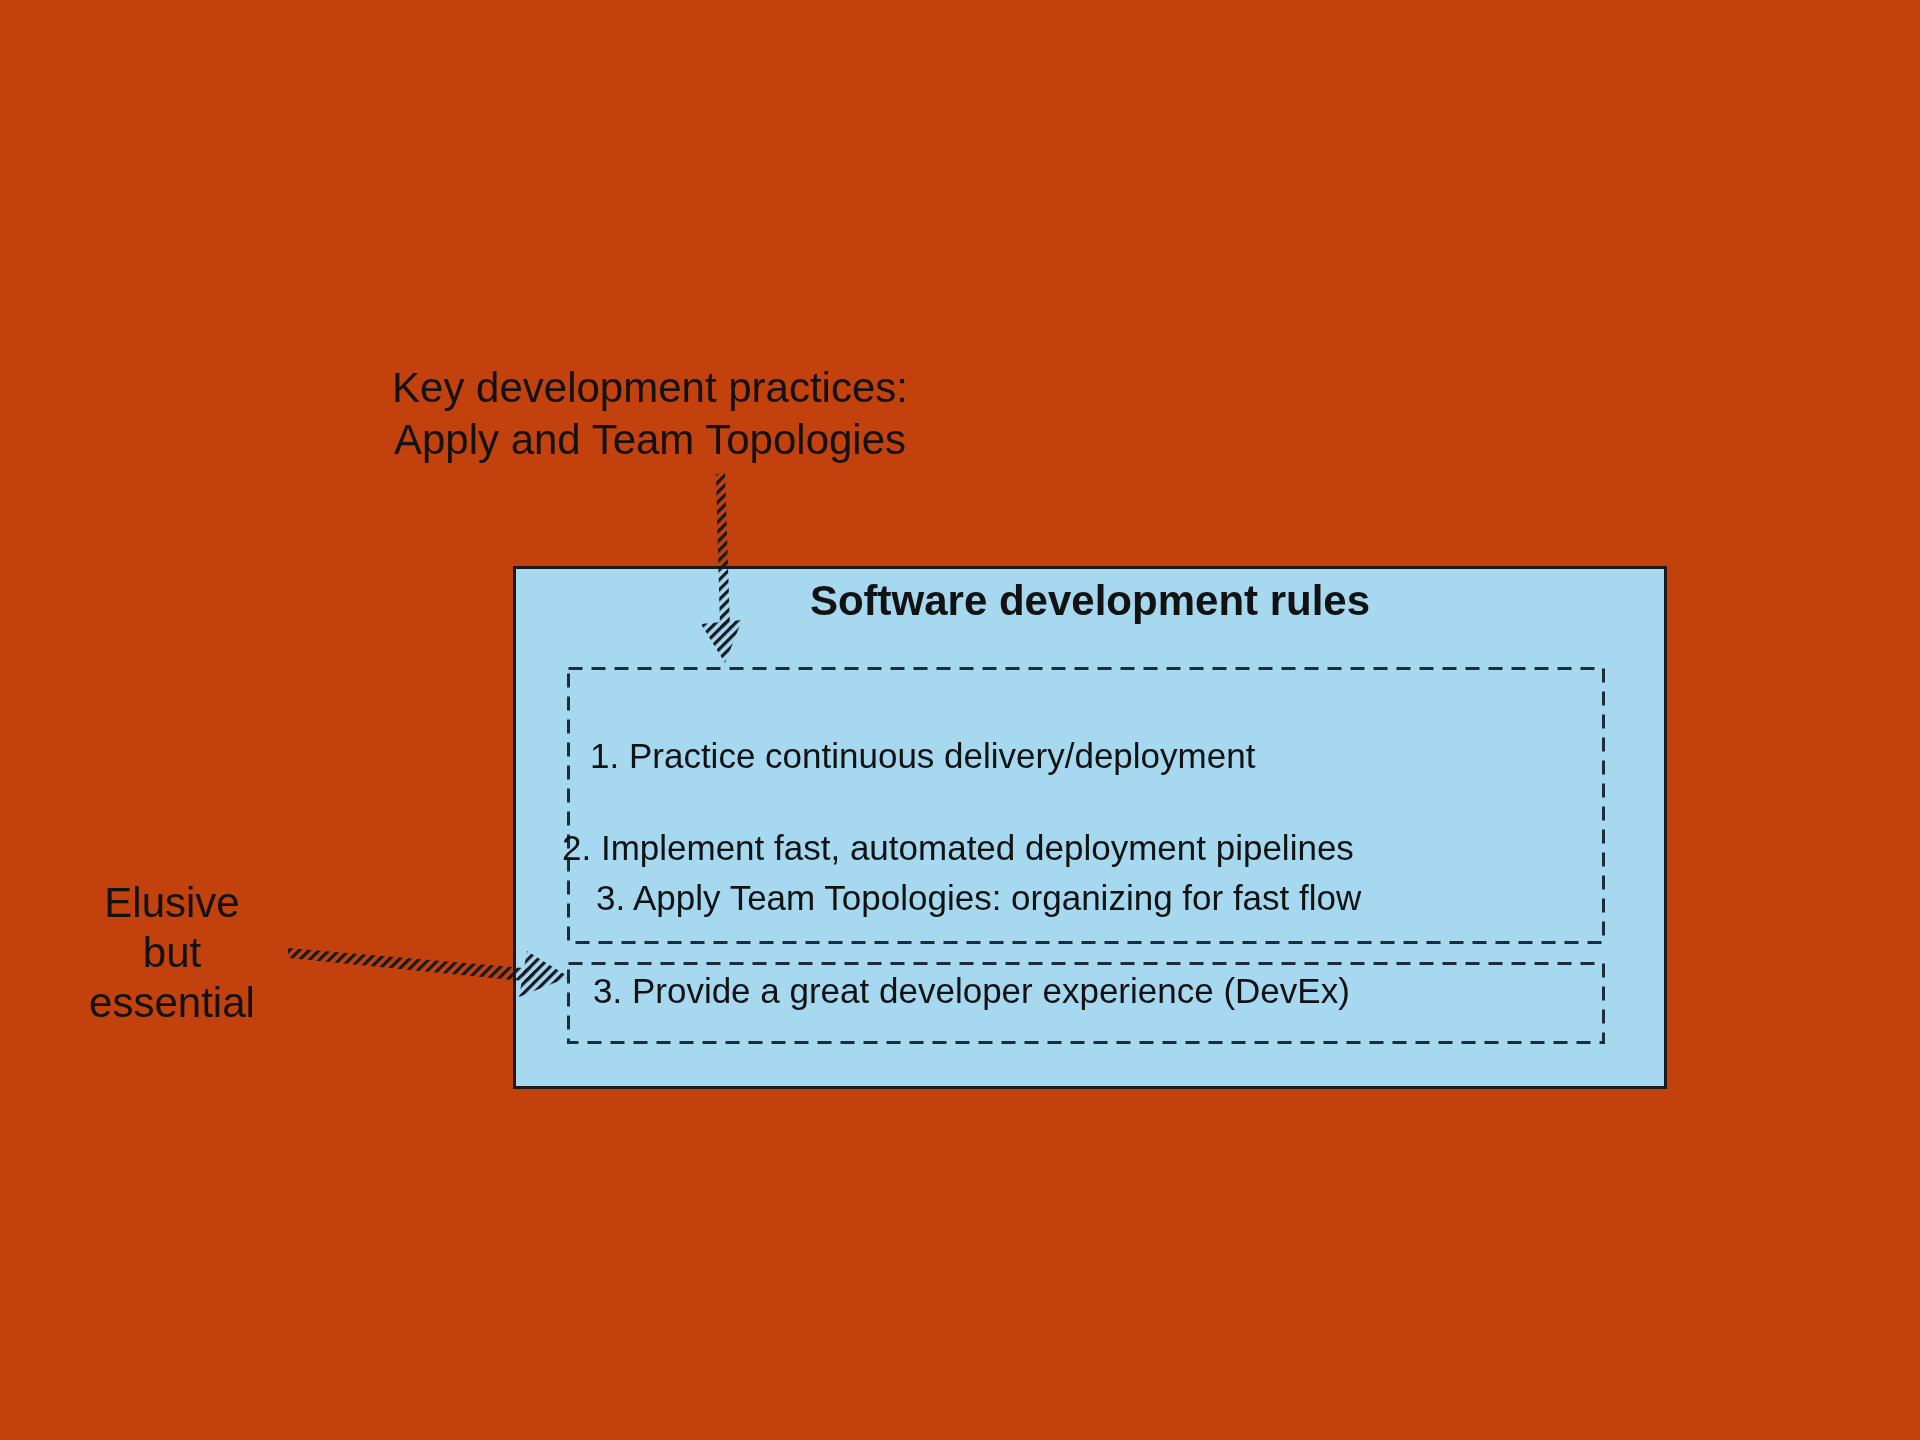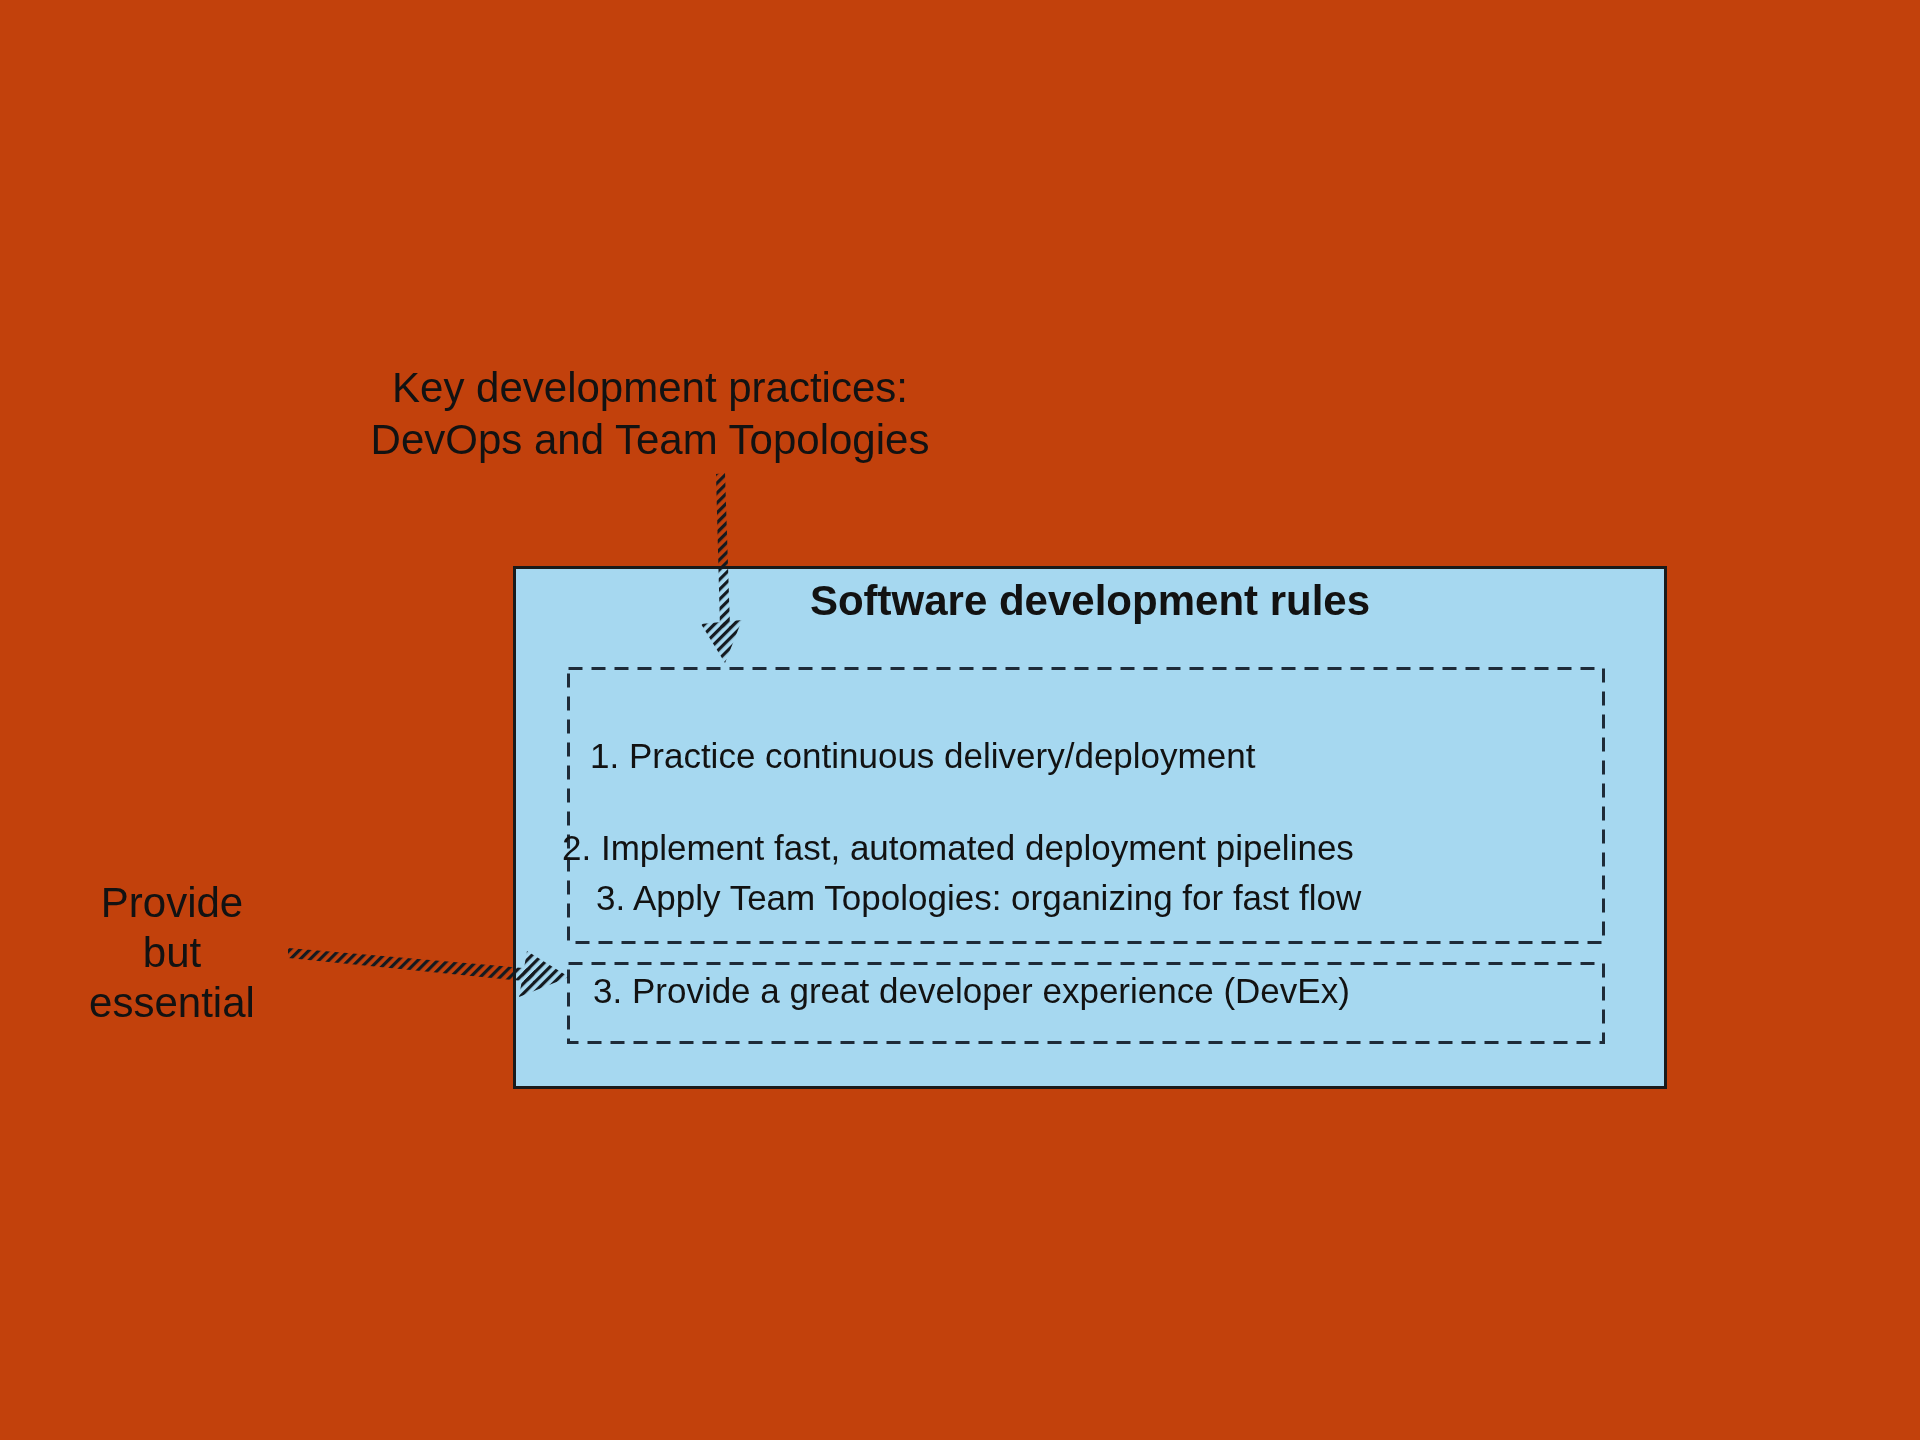--- a/index.html
+++ b/index.html
@@ -120,25 +120,25 @@
     </g>
 
     <g>
       <polygon points="288,948 288,958 534,982 535,969" fill="url(#hatch)"></polygon>
       <polygon points="527,951 569,977 519,997" fill="url(#hatch)"></polygon>
     </g>
   </svg>
 
   <div class="callout-top">
     <span>Key development practices:</span>
-    <span>DevOps and Team Topologies</span>
+    <span>Apply and Team Topologies</span>
   </div>
 
   <div class="callout-left">
-    <span>Provide</span>
+    <span>Elusive</span>
     <span>but</span>
     <span>essential</span>
   </div>
 
   <div class="rules-title">Software development rules</div>
 
   <div class="rule-line rule-1">1. Practice continuous delivery/deployment</div>
   <div class="rule-line rule-2">2. Implement fast, automated deployment pipelines</div>
   <div class="rule-line rule-3">3. Apply Team Topologies: organizing for fast flow</div>
   <div class="rule-line rule-4">3. Provide a great developer experience (DevEx)</div>

